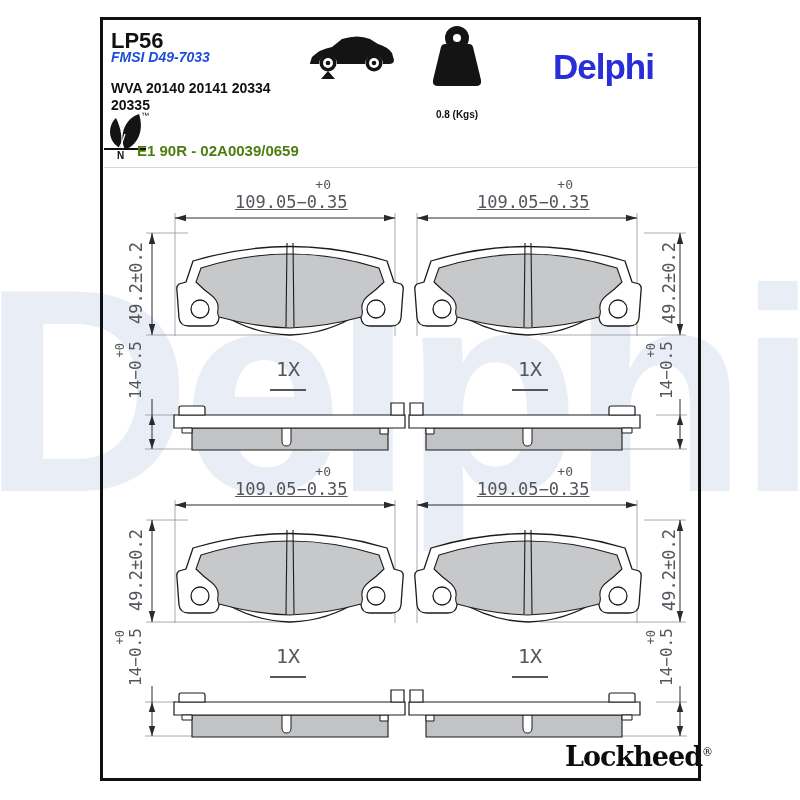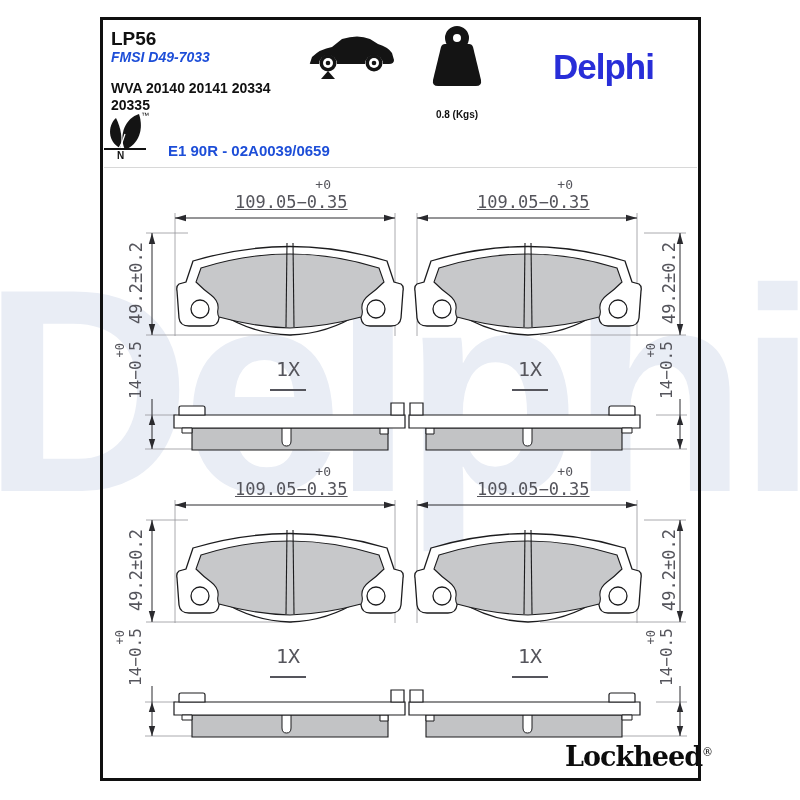--- a/index.html
+++ b/index.html
@@ -13,29 +13,29 @@
                font-size:290px; line-height:1; letter-spacing:-10px;
                color:#e9edf5; white-space:nowrap; }
 
   
   .frame { position:absolute; left:100px; top:17px; width:601px; height:764px;
            border:3px solid #101010; z-index:4; pointer-events:none; background:transparent; }
 
   .layer-text { position:absolute; left:0; top:0; width:800px; height:800px; z-index:3; }
   .layer-draw { position:absolute; left:0; top:0; z-index:2; }
 
-  .part-number { position:absolute; left:111px; top:28px; font-size:19px; font-weight:bold; color:#111; }
+  .part-number { position:absolute; left:111px; top:28px; font-size:22px; font-weight:bold; color:#111; }
   .fmsi        { position:absolute; left:111px; top:49px; font-size:14px; font-weight:bold; color:#1d4ed8;font-style:italic; }
   .wva         { position:absolute; left:111px; top:80px; font-size:14px; font-weight:bold; color:#111;
                  line-height:17px; white-space:pre-line; width:230px; }
   .weight-label{ position:absolute; left:414px; top:109px; width:86px; text-align:center;
                  font-size:10px; font-weight:bold; color:#111; }
   .delphi-logo { position:absolute; left:553px; top:47px; font-size:35px; font-weight:bold;
                  letter-spacing:-1px; color:#282ed8; }
-  .approval    { position:absolute; left:168px; top:142px; font-size:15px; font-weight:bold; color:#1d4ed8; }
+  .approval    { position:absolute; left:137px; top:142px; font-size:15px; font-weight:bold; color:#4d7c0f; }
   .eco-tm      { position:absolute; left:141px; top:111px; font-size:8px; color:#111; }
   .eco-line    { position:absolute; left:104px; top:148px; width:42px; height:2px; background:#111; }
   .eco-n       { position:absolute; left:117px; top:150px; font-size:10px; font-weight:bold; color:#111; }
   .separator   { position:absolute; left:104px; top:167px; width:593px; height:2px;
                  background:#d8d8d8; border-bottom:1px solid #ffffff; }
 
   .icon-abs { position:absolute; }
 
   
   .dimtext { font-family:"DejaVu Sans Mono", monospace; color:#55555c; }

